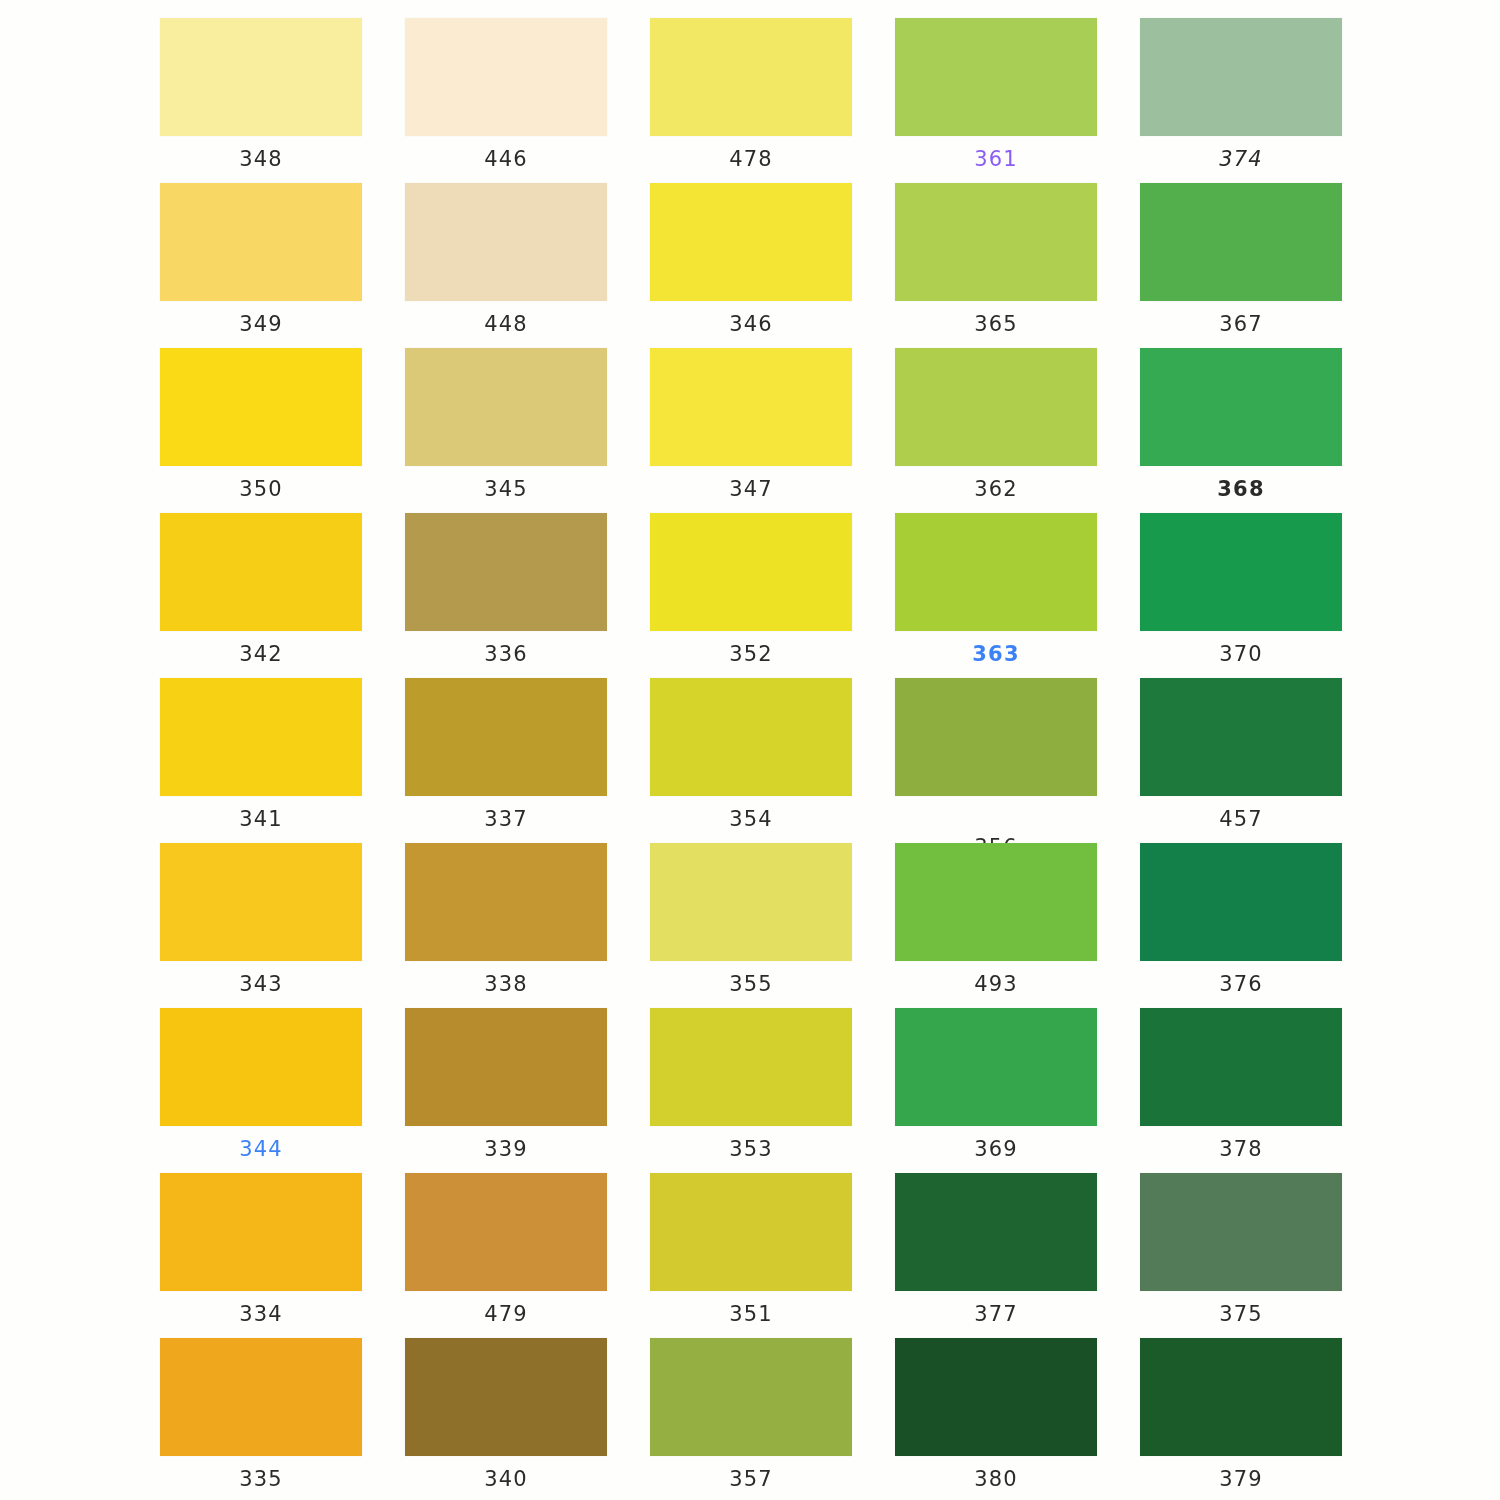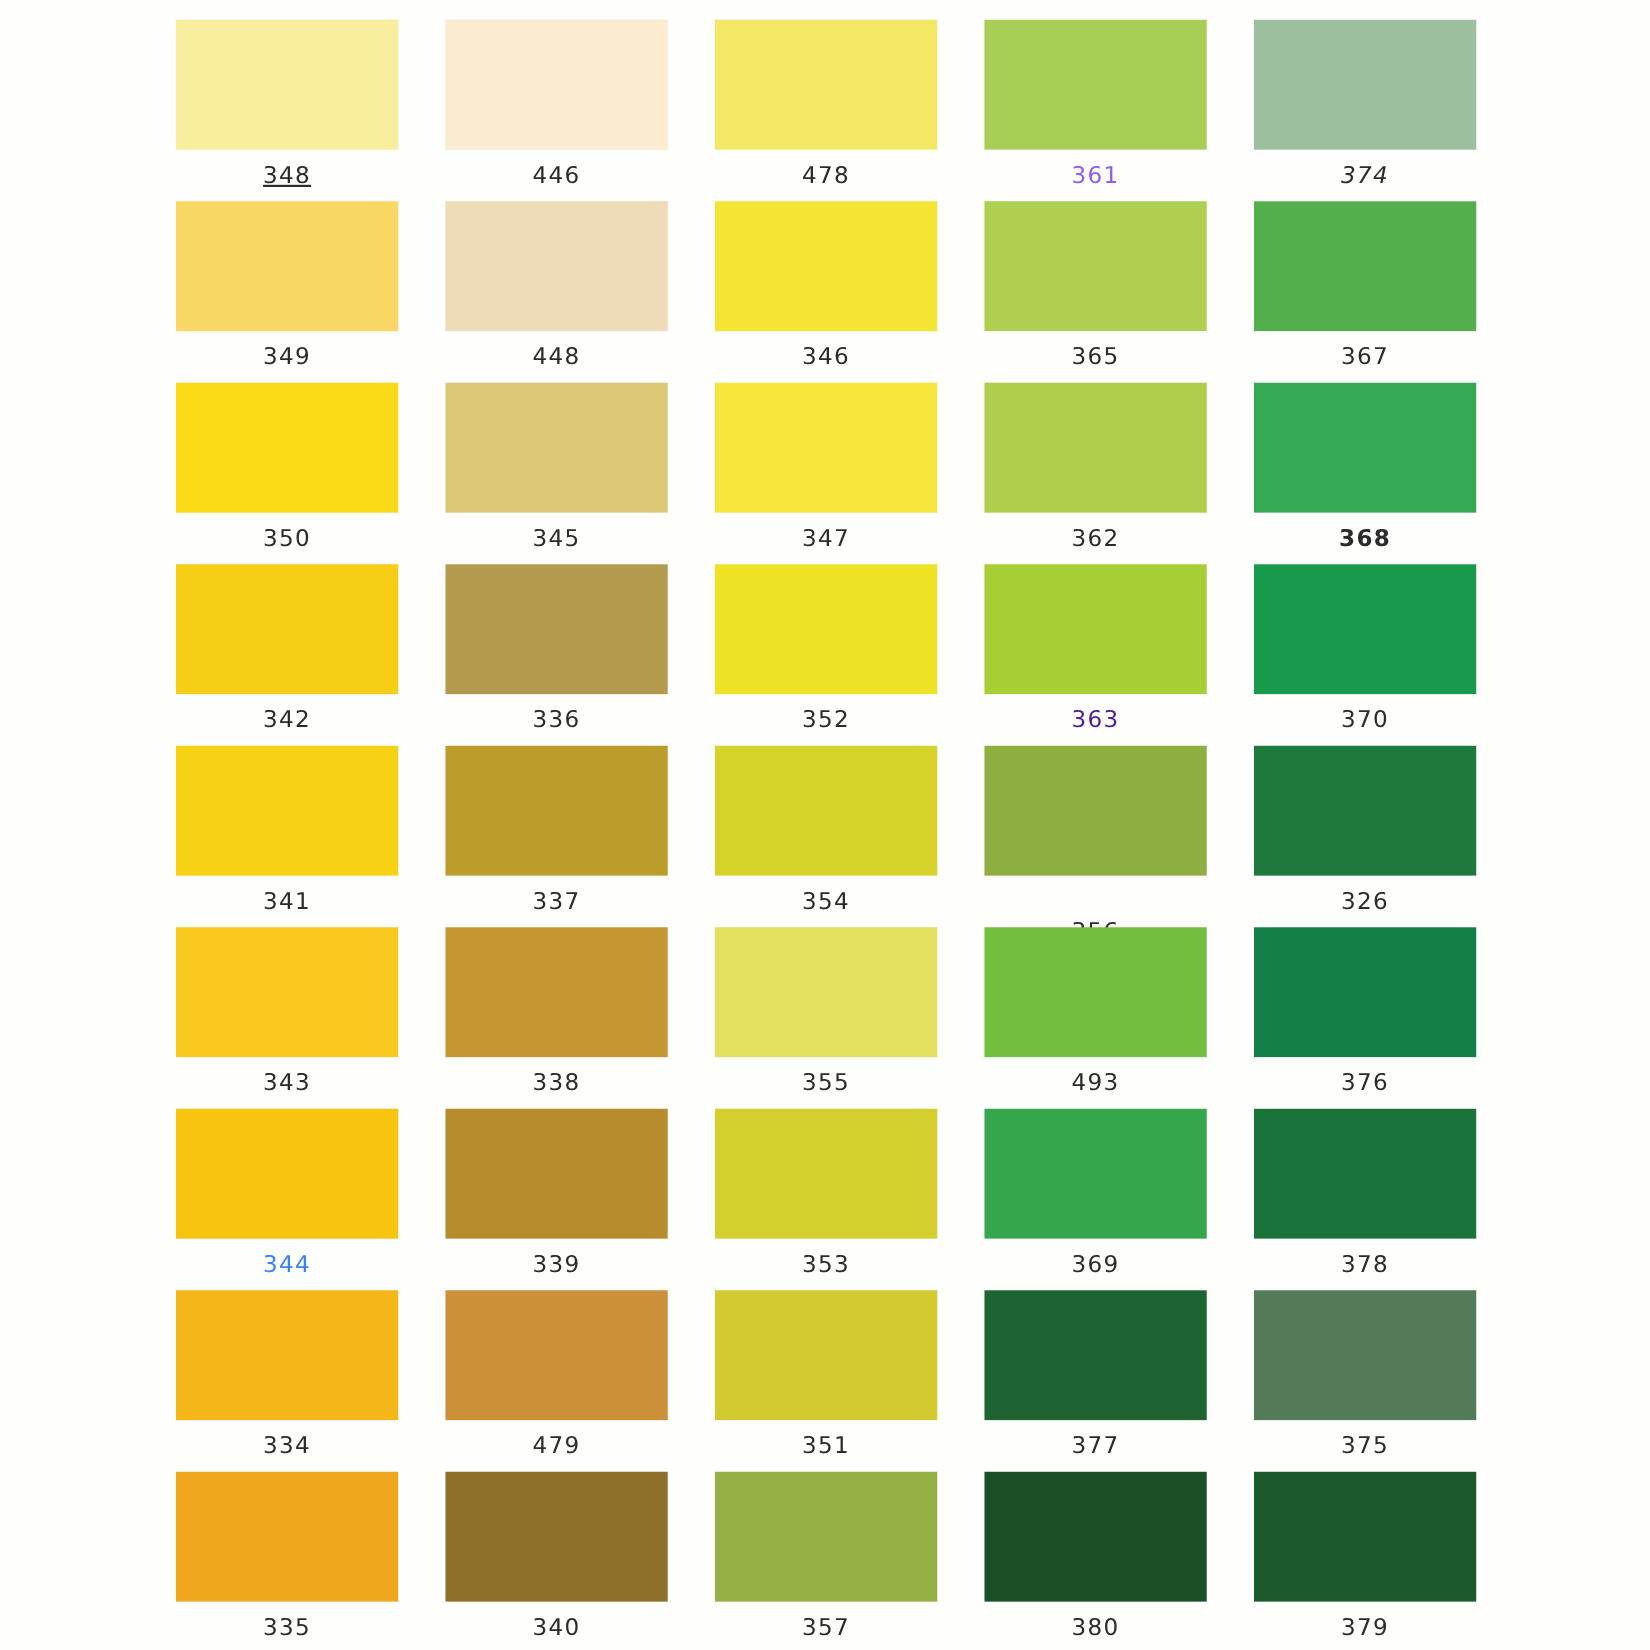--- a/index.html
+++ b/index.html
@@ -59,21 +59,21 @@
     user-select: none;
   }
 </style>
 </head>
 <body style="background: rgb(254, 254, 253);">
 
 <div id="swatch-chart" style="background: rgb(254, 254, 253);">
   <div class="swatch-grid">
       <div class="swatch-cell">
         <div class="swatch-chip" style="background: rgb(248, 238, 158);"></div>
-        <div class="swatch-label" style="color: rgb(43, 43, 43); text-decoration: underline;">348</div>
+        <div class="swatch-label" style="color: rgb(43, 43, 43);">348</div>
       </div>
       <div class="swatch-cell">
         <div class="swatch-chip" style="background: rgb(251, 235, 209);"></div>
         <div class="swatch-label" style="color: rgb(43, 43, 43);">446</div>
       </div>
       <div class="swatch-cell">
         <div class="swatch-chip" style="background: rgb(242, 232, 99);"></div>
         <div class="swatch-label" style="color: rgb(43, 43, 43);">478</div>
       </div>
       <div class="swatch-cell">
@@ -131,21 +131,21 @@
       <div class="swatch-cell">
         <div class="swatch-chip" style="background: rgb(180, 154, 77);"></div>
         <div class="swatch-label" style="color: rgb(43, 43, 43);">336</div>
       </div>
       <div class="swatch-cell">
         <div class="swatch-chip" style="background: rgb(237, 226, 36);"></div>
         <div class="swatch-label" style="color: rgb(43, 43, 43);">352</div>
       </div>
       <div class="swatch-cell">
         <div class="swatch-chip" style="background: rgb(168, 206, 54);"></div>
-        <div class="swatch-label" style="color: #4c1d95;">363</div>
+        <div class="swatch-label" style="color: #3b82f6; font-weight: bold;">363</div>
       </div>
       <div class="swatch-cell">
         <div class="swatch-chip" style="background: rgb(23, 154, 76);"></div>
         <div class="swatch-label" style="color: rgb(43, 43, 43);">370</div>
       </div>
       <div class="swatch-cell">
         <div class="swatch-chip" style="background: rgb(247, 209, 20);"></div>
         <div class="swatch-label" style="color: rgb(43, 43, 43);">341</div>
       </div>
       <div class="swatch-cell">
@@ -155,21 +155,21 @@
       <div class="swatch-cell">
         <div class="swatch-chip" style="background: rgb(214, 212, 43);"></div>
         <div class="swatch-label" style="color: rgb(43, 43, 43);">354</div>
       </div>
       <div class="swatch-cell">
         <div class="swatch-chip" style="background: rgb(142, 174, 64);"></div>
         <div class="swatch-label" style="color: rgb(43, 43, 43); margin-top: 28px;">356</div>
       </div>
       <div class="swatch-cell">
         <div class="swatch-chip" style="background: rgb(29, 122, 60);"></div>
-        <div class="swatch-label" style="color: rgb(43, 43, 43);">326</div>
+        <div class="swatch-label" style="color: rgb(43, 43, 43);">457</div>
       </div>
       <div class="swatch-cell">
         <div class="swatch-chip" style="background: rgb(248, 200, 30);"></div>
         <div class="swatch-label" style="color: rgb(43, 43, 43);">343</div>
       </div>
       <div class="swatch-cell">
         <div class="swatch-chip" style="background: rgb(196, 151, 50);"></div>
         <div class="swatch-label" style="color: rgb(43, 43, 43);">338</div>
       </div>
       <div class="swatch-cell">

